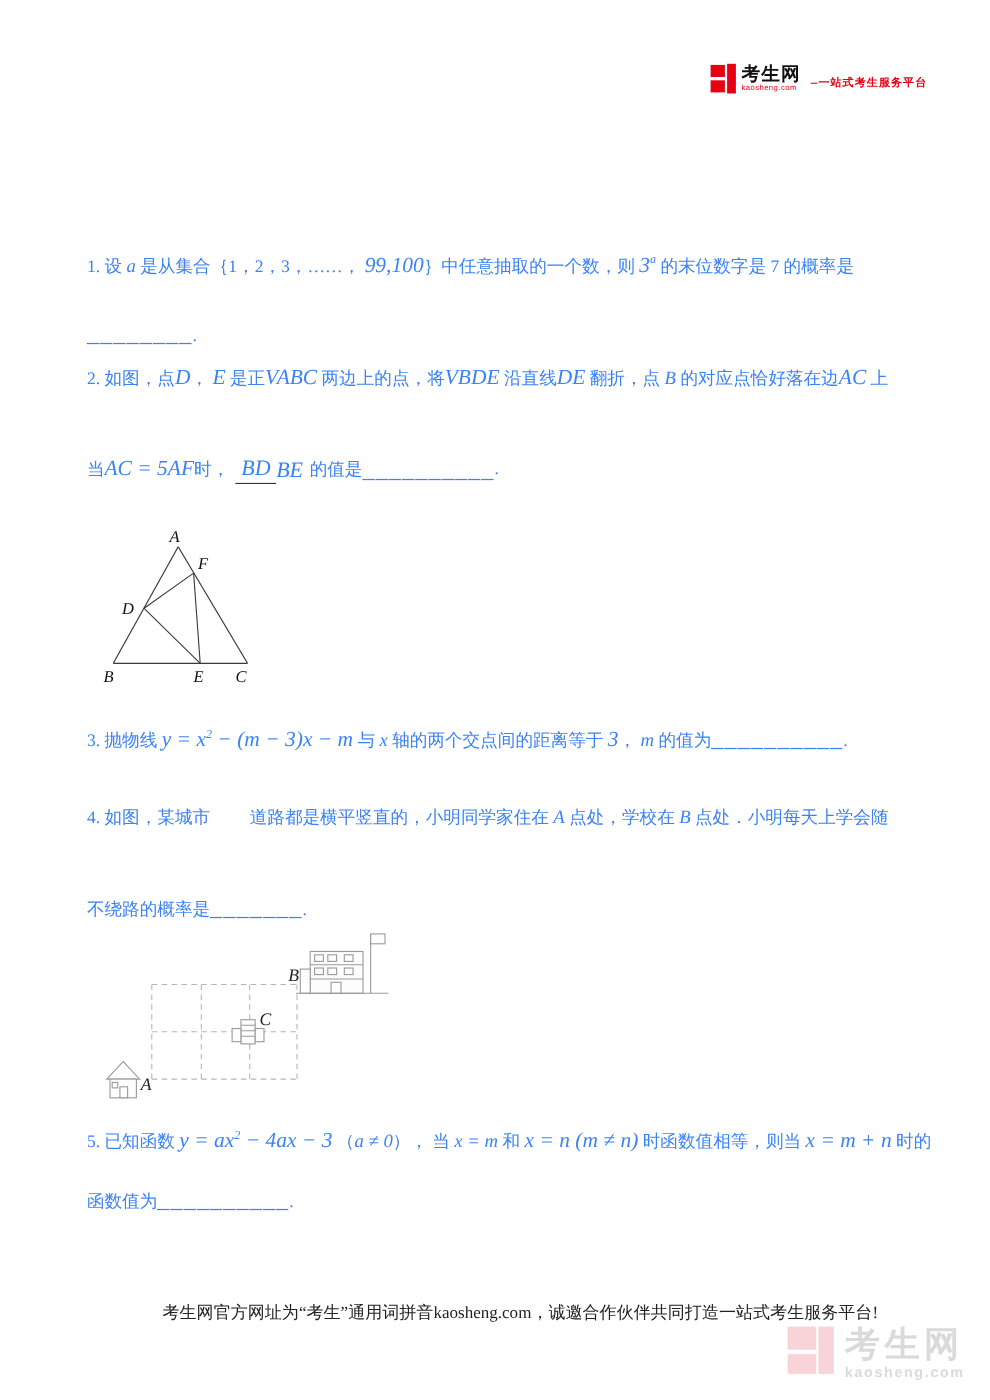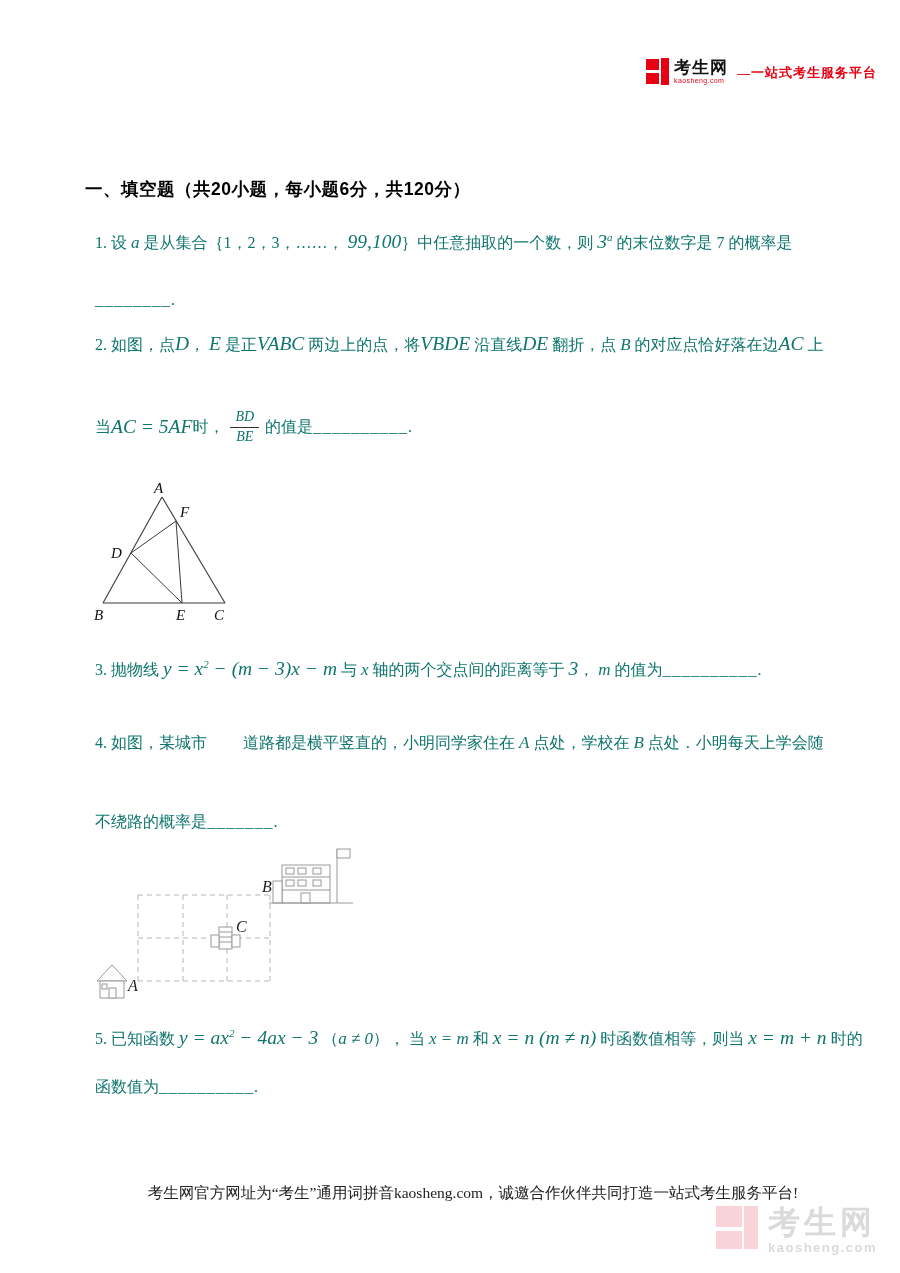--- a/index.html
+++ b/index.html
@@ -9,37 +9,37 @@
   
   .logo{top:58px;left:646px;display:flex;align-items:center;}
   .lgi{position:relative;width:23px;height:27px;flex:0 0 auto;}
   .lgi i,.wmi i{position:absolute;display:block;}
   .lgi .b1{left:0;top:1px;width:13px;height:11px;background:#e60012;}
   .lgi .b2{left:0;top:15px;width:13px;height:11px;background:#e60012;}
   .lgi .b3{left:15px;top:0;width:8px;height:27px;background:#e60012;}
   .logo-text{margin-left:5px;line-height:1;}
   .logo-name{font-family:"Liberation Sans",sans-serif;font-weight:bold;font-size:17px;color:#111;letter-spacing:1px;}
   .logo-domain{font-family:"Liberation Sans",sans-serif;font-size:7px;color:#e60012;letter-spacing:.4px;margin-top:1px;}
-  .logo-tagline{font-family:Liberation Serif, serif;font-weight:bold;font-size:13px;color:#e60012;
+  .logo-tagline{font-family:Liberation Mono, monospace;font-weight:bold;font-size:10px;color:#e60012;
                 margin-left:9px;align-self:flex-end;margin-bottom:3px;letter-spacing:1px;}
   
   .title{top:106px;left:0;width:100%;text-align:center;font-family:"Liberation Sans",sans-serif;
          font-weight:bold;font-size:26px;letter-spacing:3px;color:#000;}
   .heading{top:177px;left:85px;font-family:"Liberation Sans",sans-serif;font-weight:bold;
            font-size:17.5px;color:#000;letter-spacing:.5px;}
   
-  .q{left:95px;white-space:nowrap;color:#0f766e;}
+  .q{left:79px;white-space:nowrap;color:#3b82f6;}
   .cn{font-size:16px;}
   .m{font-family:"Liberation Serif",serif;font-style:italic;font-size:17px;}
   .mlg{font-size:19.5px;}
   .m sup{font-size:11px;font-style:italic;line-height:0;}
-  .blank{font-size:17px;letter-spacing:1px;}
+  .blank{font-size:22px;letter-spacing:1px;}
   .qflex{display:flex;align-items:center;}
-  .frac{display:inline-flex;flex-direction:column;align-items:center;vertical-align:middle;
-        margin:0 6px;font-style:italic;font-size:14px;line-height:1.2;}
+  .frac{display:inline-flex;align-items:center;vertical-align:middle;
+        margin:0 6px;font-style:italic;font-size:20px;line-height:1.2;}
   .fnum{border-bottom:1.4px solid #333;padding:0 5px 1px;}
   .fden{padding-top:1px;}
   
   .figtext{font-family:"Liberation Serif",serif;font-style:italic;}
   
   .footer{top:1183px;left:0;width:100%;text-align:center;font-size:15.5px;color:#222;}
   
   .wm{top:1206px;left:716px;display:flex;align-items:flex-start;}
   .wmi{position:relative;width:44px;height:44px;flex:0 0 auto;}
   .wmi .b1{left:0;top:0;width:26px;height:21px;background:#f8d4d9;}
@@ -62,21 +62,20 @@
         <i class="b2"></i>
         <i class="b3"></i>
       </div>
     <div class="logo-text">
       <div class="logo-name">考生网</div>
       <div class="logo-domain">kaosheng.com</div>
     </div>
     <div class="logo-tagline">—一站式考生服务平台</div>
   </div>
 
-  <div class="abs heading">一、填空题（共20小题，每小题6分，共120分）</div>
 
   <div class="abs q" style="top:231px"><span class="cn">1.  设 </span><span class="m">a</span><span class="cn"> 是从集合｛1，2，3，……， </span><span class="m mlg">99,100</span><span class="cn">｝中任意抽取的一个数，则 </span><span class="m mlg">3<sup>a</sup></span><span class="cn"> 的末位数字是 7 的概率是</span></div>
   <div class="abs q" style="top:290px"><span class="blank">________</span><span class="cn">.</span></div>
 
   <div class="abs q" style="top:333px"><span class="cn">2.  如图，点</span><span class="m mlg">D</span><span class="cn">， </span><span class="m mlg">E</span><span class="cn"> 是正</span><span class="m mlg">VABC</span><span class="cn"> 两边上的点，将</span><span class="m mlg">VBDE</span><span class="cn"> 沿直线</span><span class="m mlg">DE</span><span class="cn"> 翻折，点 </span><span class="m">B</span><span class="cn"> 的对应点恰好落在边</span><span class="m mlg">AC</span><span class="cn"> 上</span></div>
   <div class="abs q qflex" style="top:398px;height:58px">
       <span class="cn">当</span>
       <span class="m mlg">AC = 5AF</span>
       <span class="cn"> 时， </span>
       <span class="frac">

